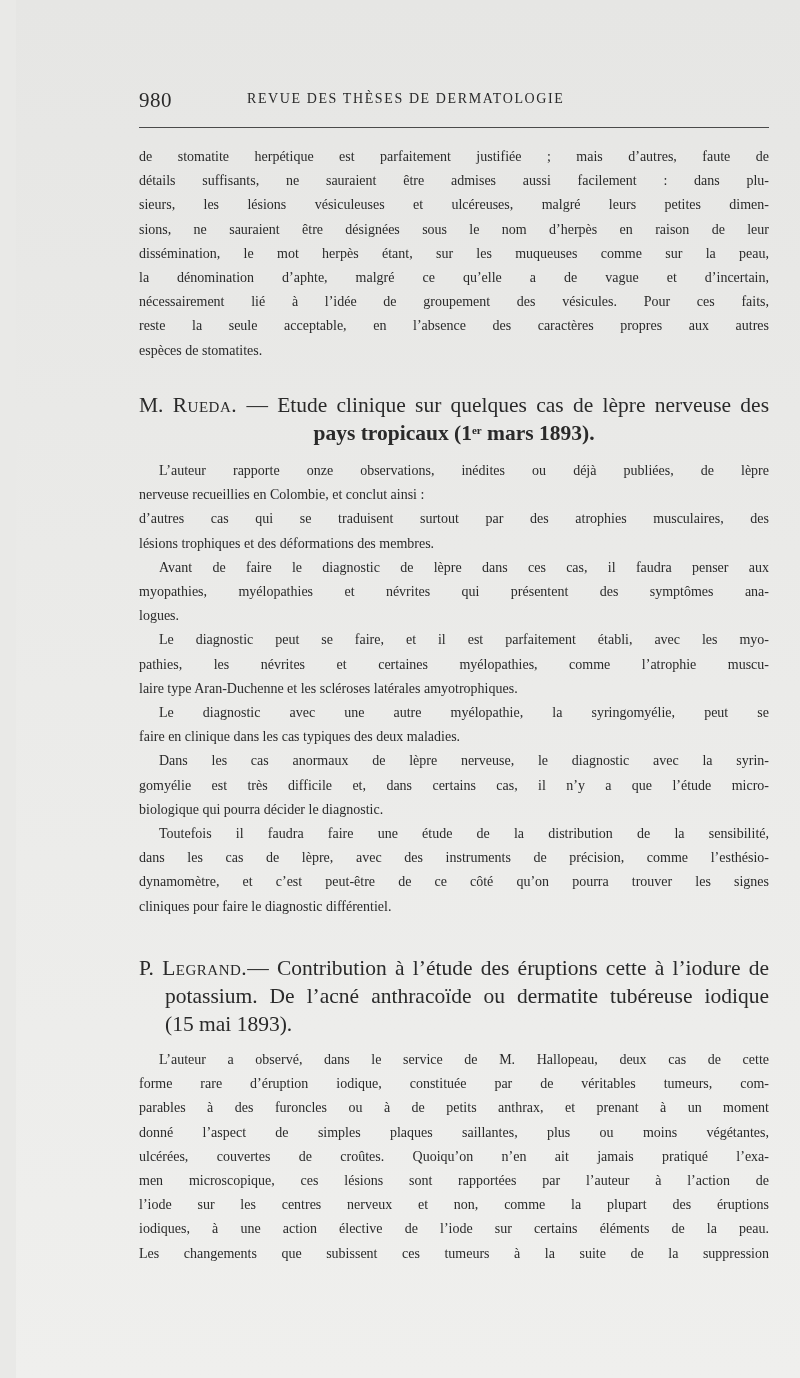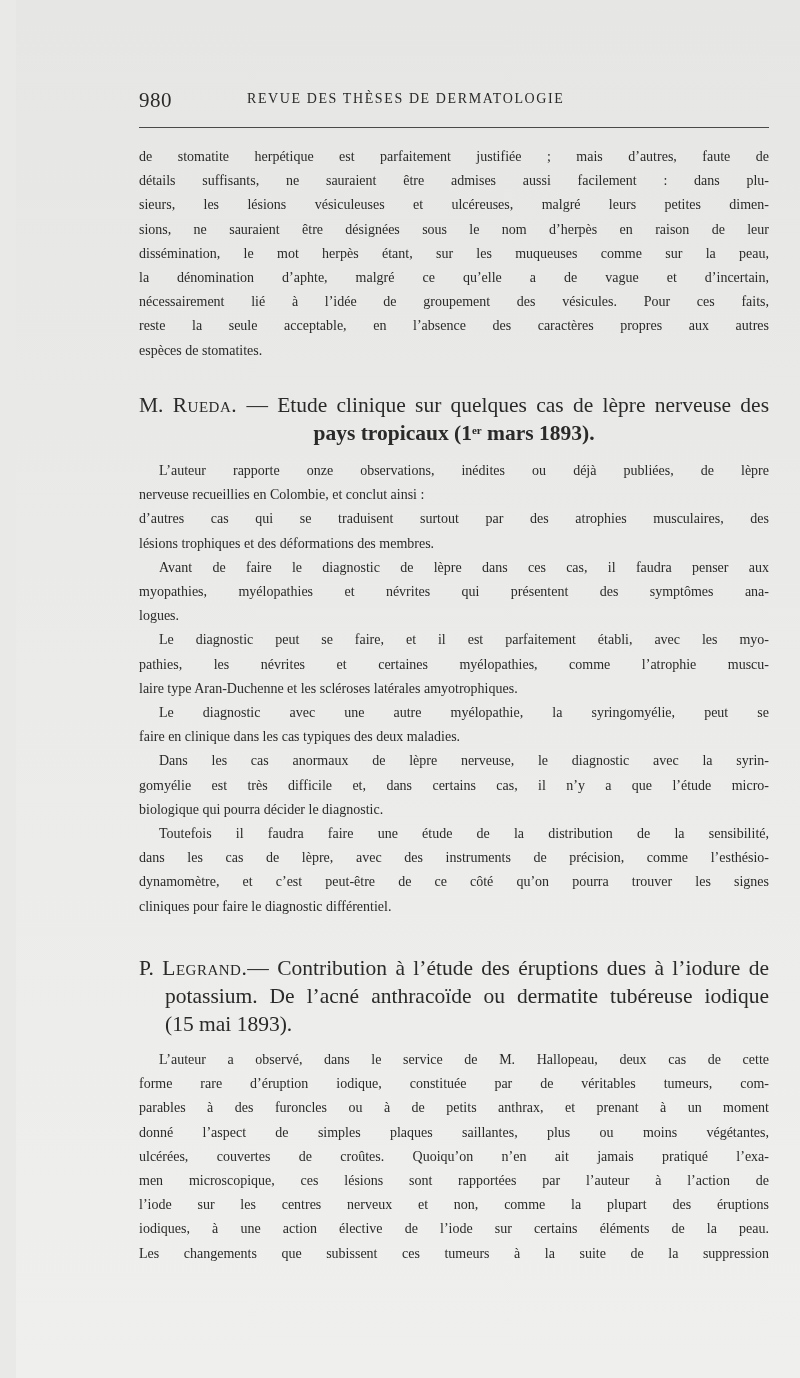--- a/index.html
+++ b/index.html
@@ -141,21 +141,21 @@
     </div>
     <div>
       <span class="line indent">Toutefois il faudra faire une étude de la distribution de la sensibilité,</span>
       <span class="line">dans les cas de lèpre, avec des instruments de précision, comme l’esthésio-</span>
       <span class="line">dynamomètre, et c’est peut-être de ce côté qu’on pourra trouver les signes</span>
       <span class="line last">cliniques pour faire le diagnostic différentiel.</span>
     </div>
   </div>
 
   <div class="heading" style="top:954px;">
-    <span class="line"><span>P.</span> <span class="sc">Legrand.</span><span>— Contribution à l’étude des éruptions dues à l’iodure de</span></span>
+    <span class="line"><span>P.</span> <span class="sc">Legrand.</span><span>— Contribution à l’étude des éruptions cette à l’iodure de</span></span>
     <span class="line hang">potassium. De l’acné anthracoïde ou dermatite tubéreuse iodique</span>
     <span class="line last hang">(15 mai 1893).</span>
   </div>
 
   <div class="text" style="top:1048px;">
     <span class="line indent">L’auteur a observé, dans le service de M. Hallopeau, deux cas de cette</span>
     <span class="line">forme rare d’éruption iodique, constituée par de véritables tumeurs, com-</span>
     <span class="line">parables à des furoncles ou à de petits anthrax, et prenant à un moment</span>
     <span class="line">donné l’aspect de simples plaques saillantes, plus ou moins végétantes,</span>
     <span class="line">ulcérées, couvertes de croûtes. Quoiqu’on n’en ait jamais pratiqué l’exa-</span>

